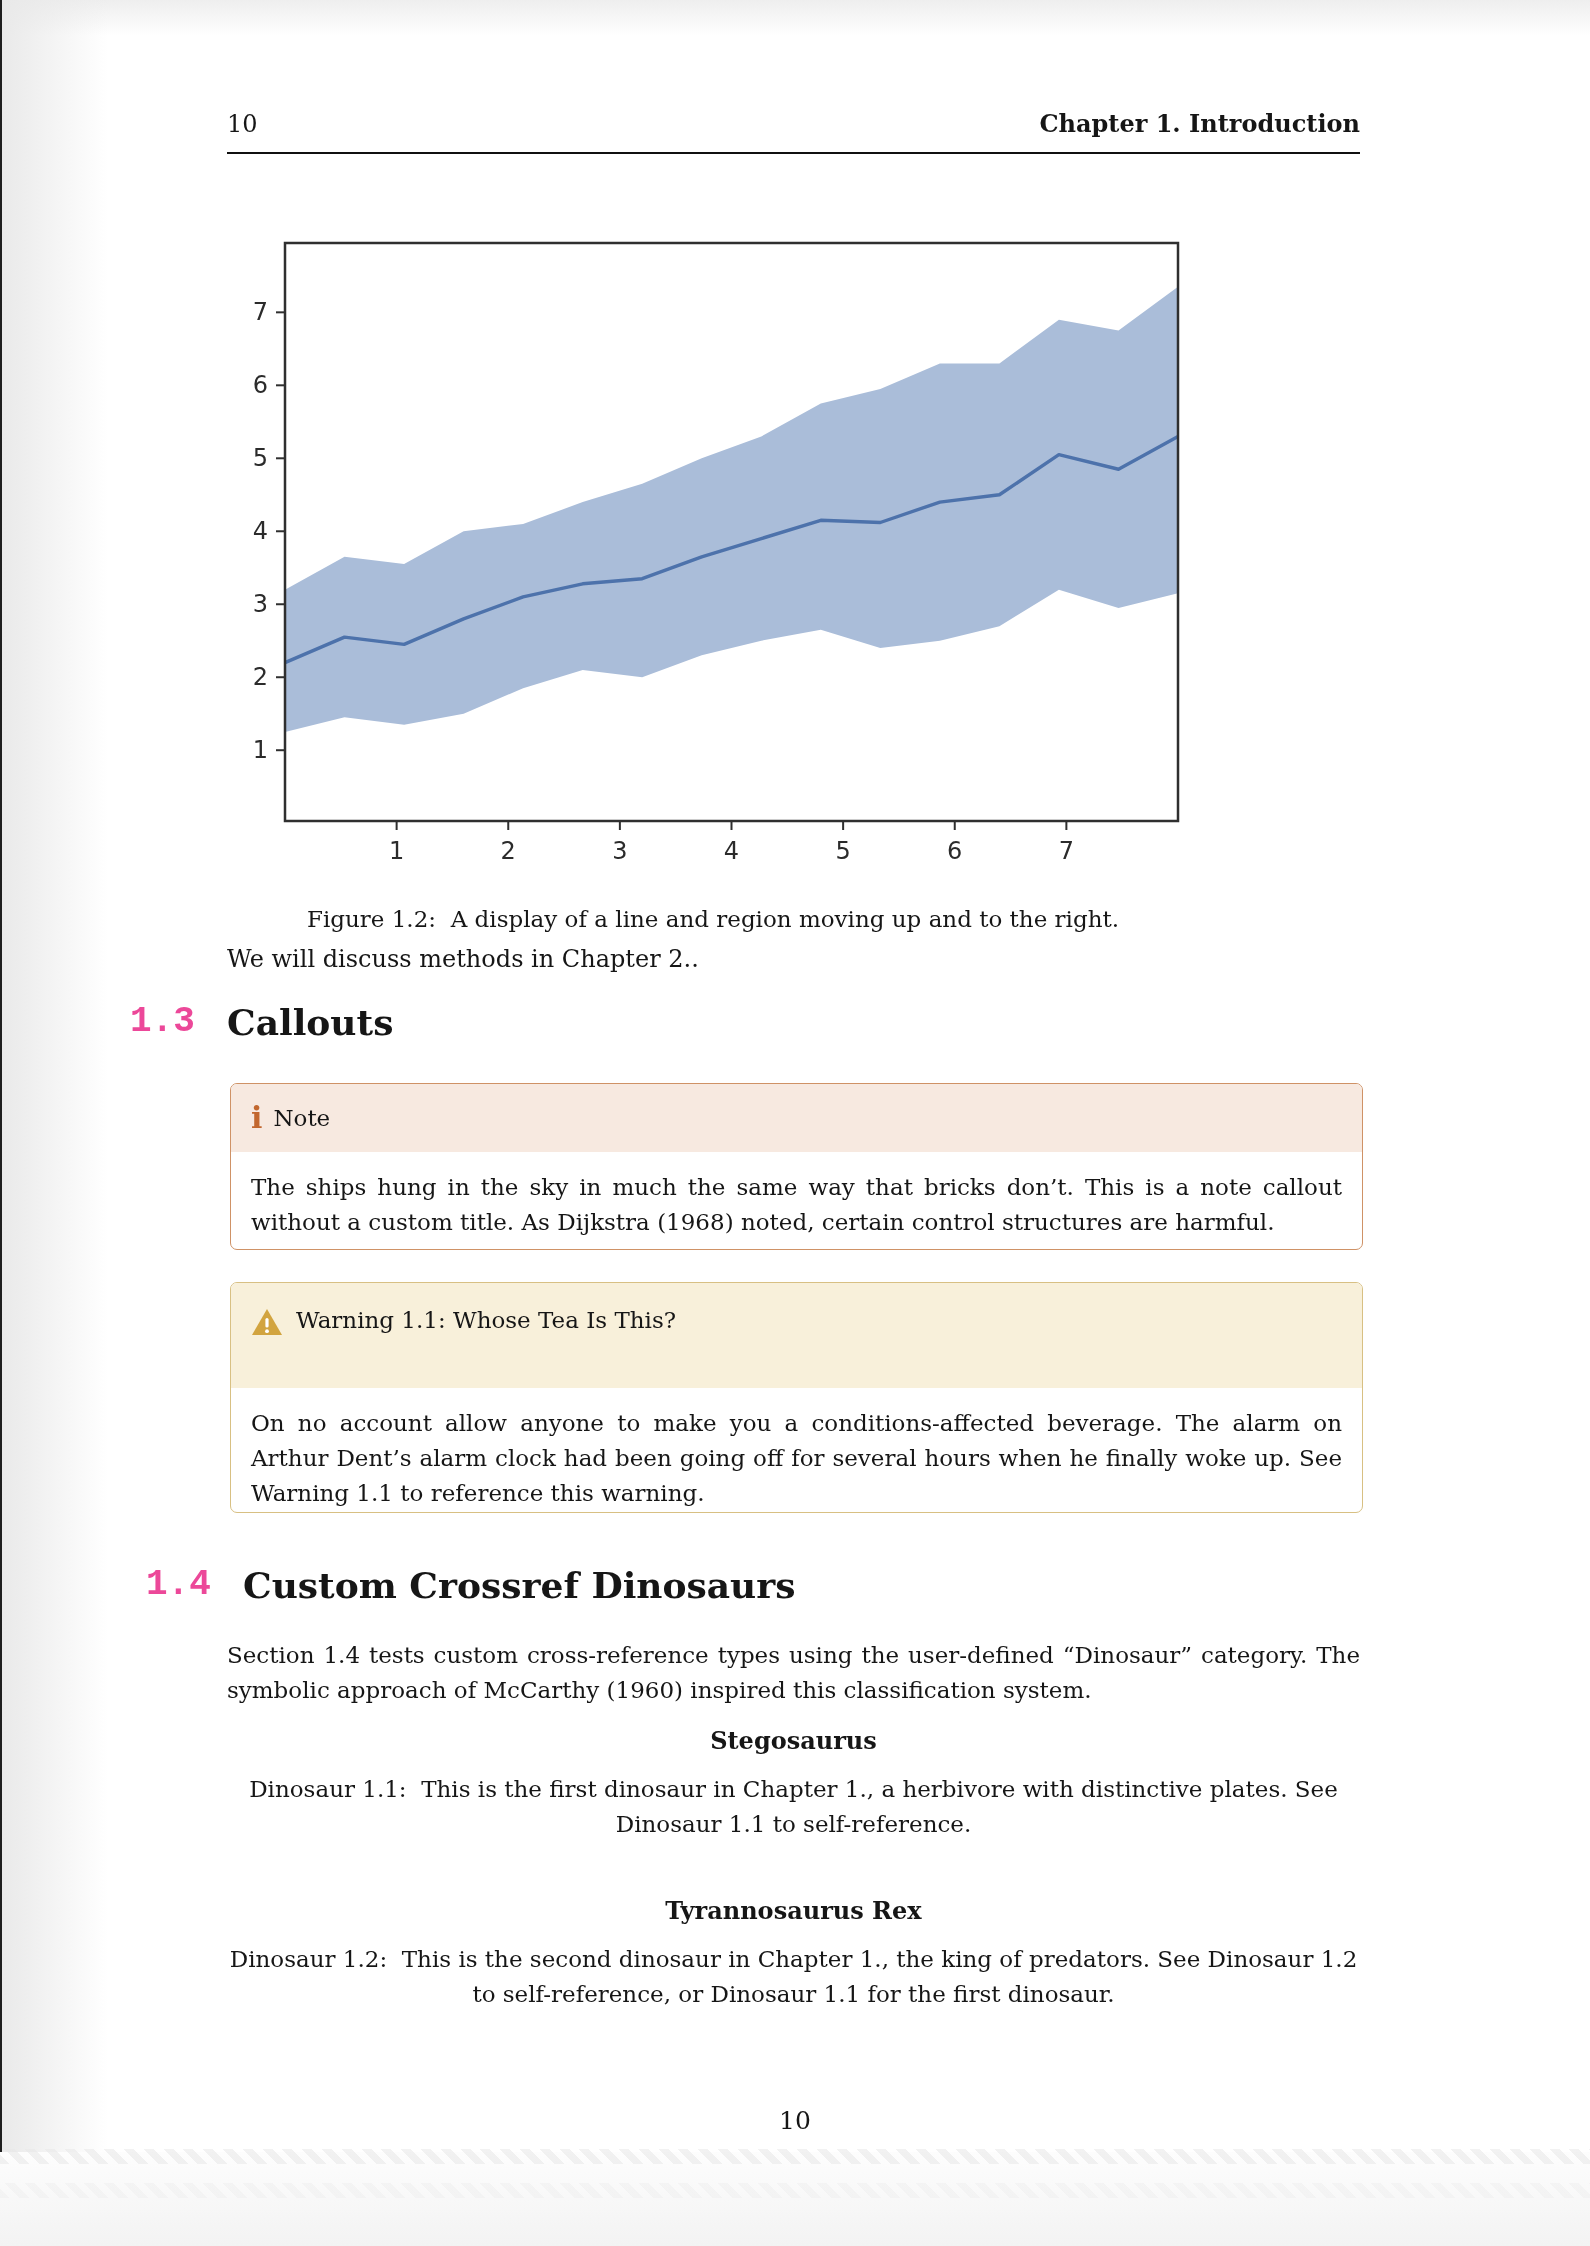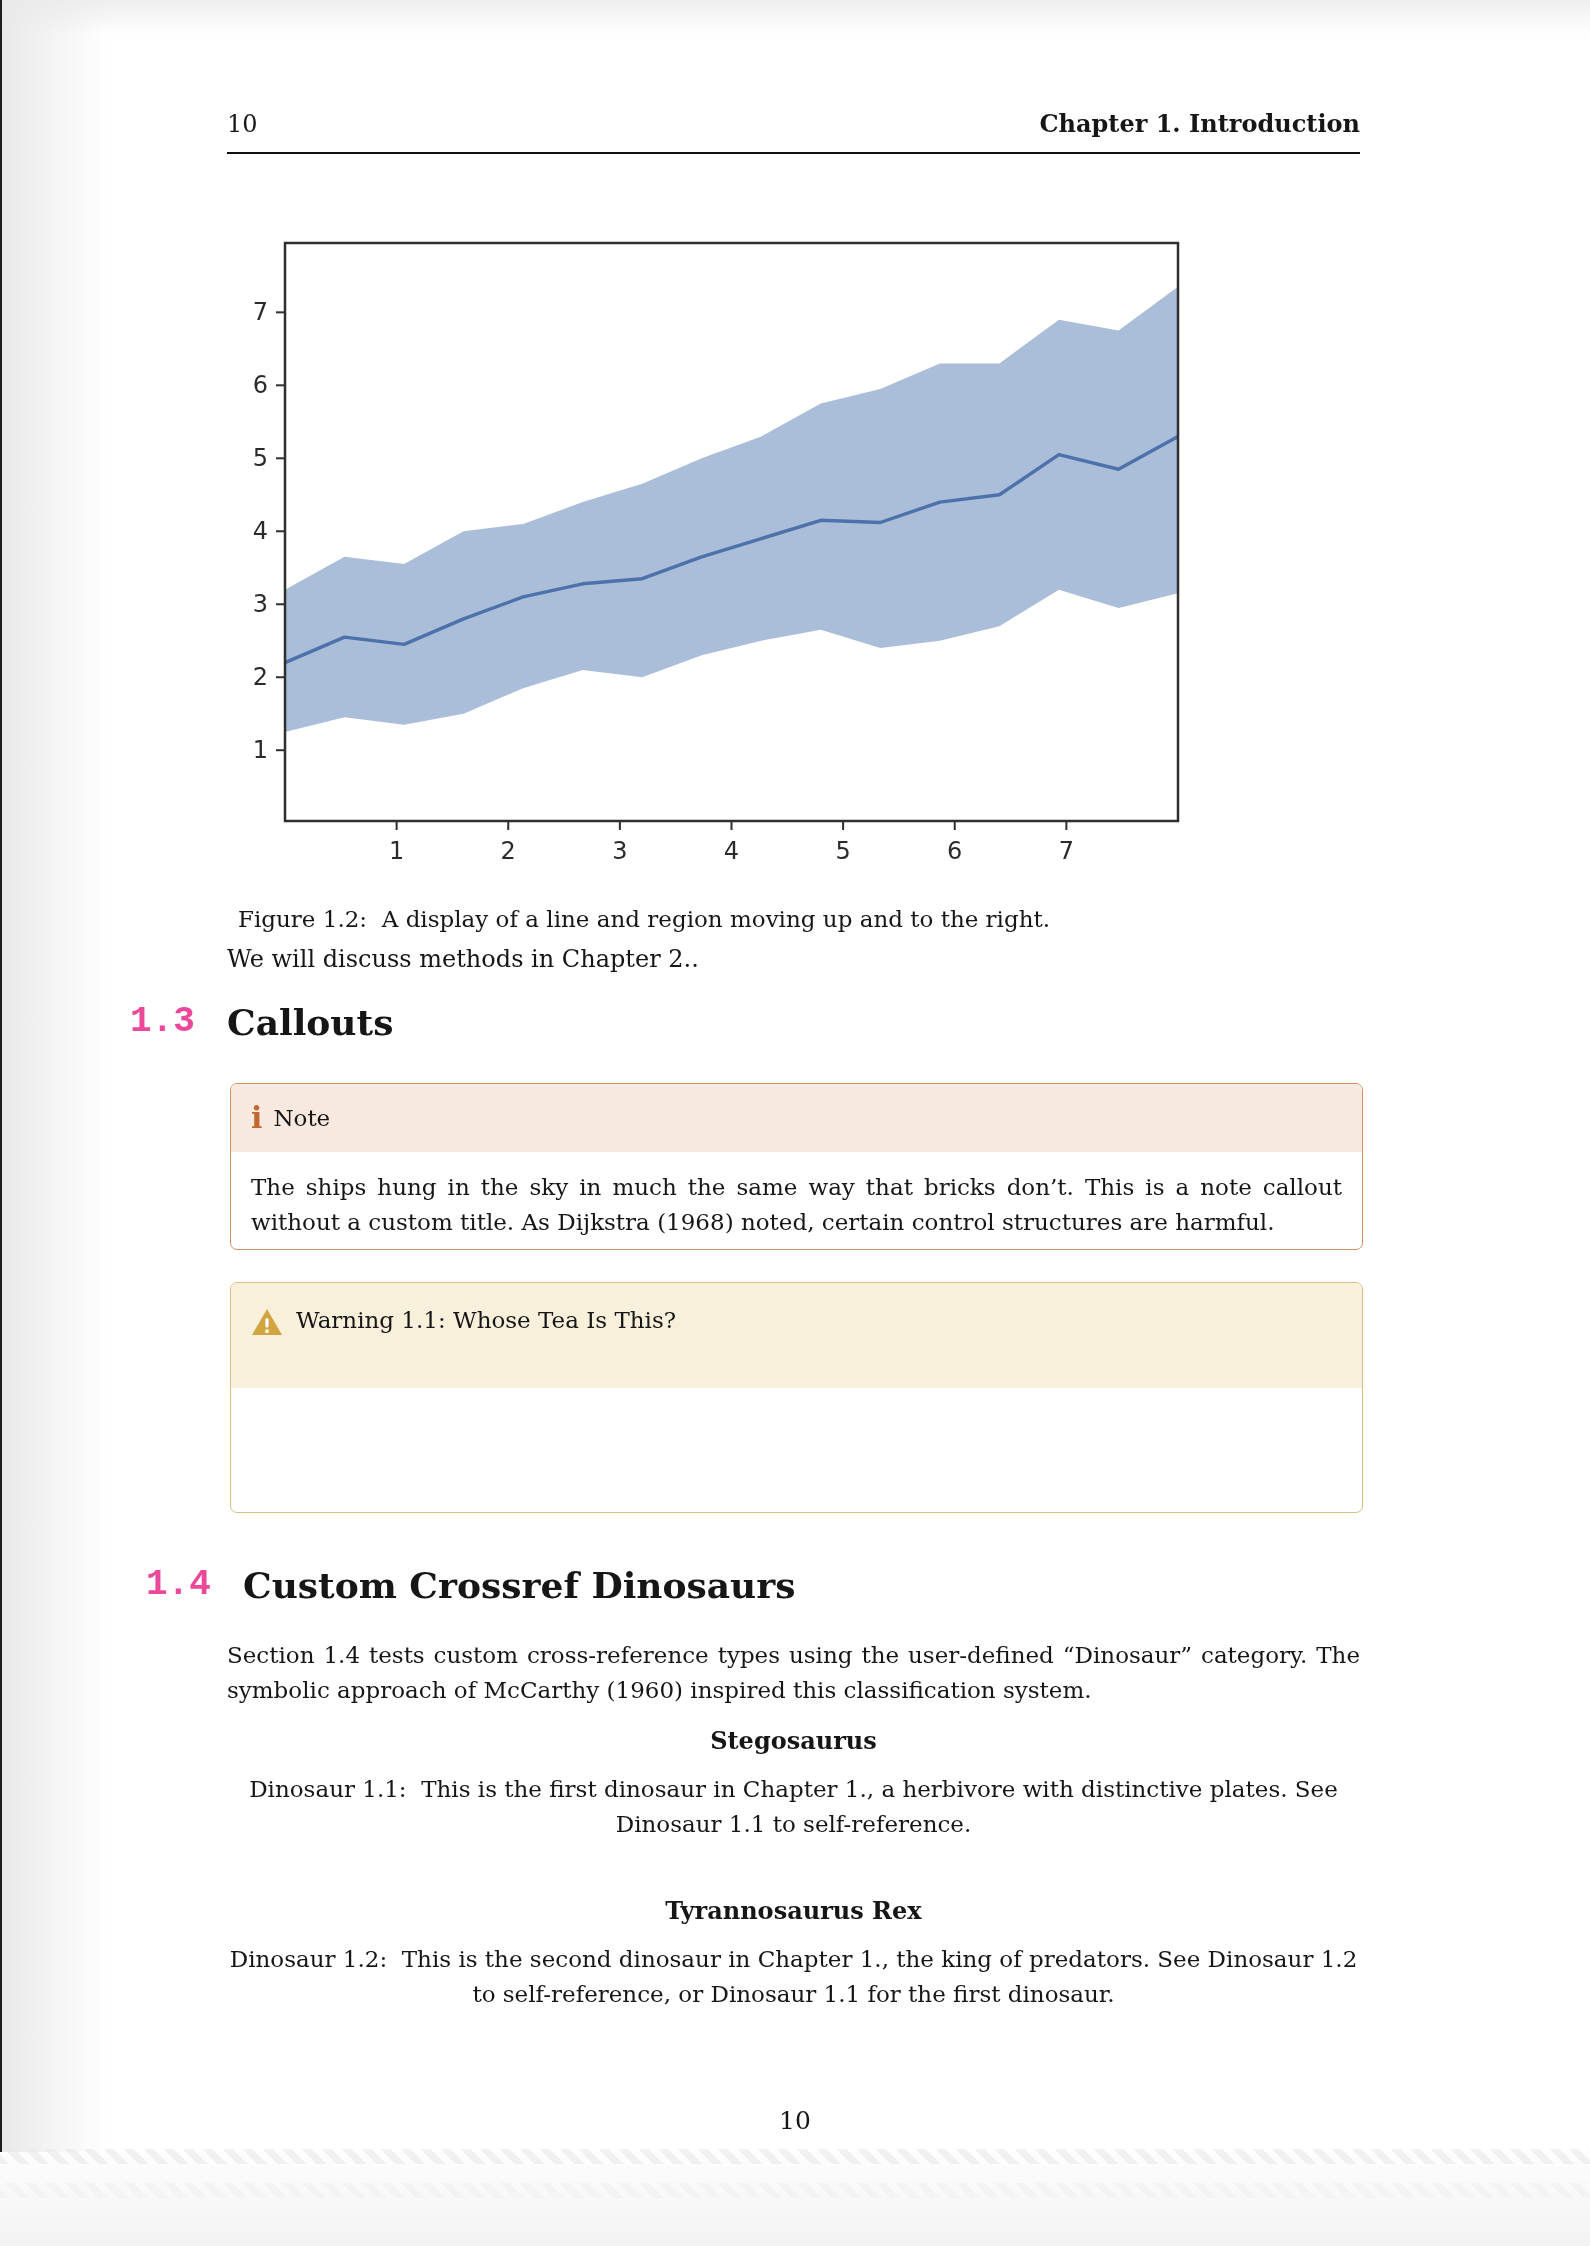--- a/index.html
+++ b/index.html
@@ -23,21 +23,21 @@
   .zz1 { top:2149px; } .zz2 { top:2183px; opacity:.3; }
 
   
   .page-header { left:227px; top:109px; width:1133px; display:flex;
     justify-content:space-between; align-items:baseline; font-size:24px; }
   .chapter-title { font-weight:bold; }
   .header-rule { left:227px; top:152px; width:1133px; height:2px; background:#101010; }
 
   
   .figure-svg { left:238px; top:232px; }
-  .figure-caption { left:238px; top:903px; width:950px; 
+  .figure-caption { left:238px; top:903px; width:950px; text-align:center;
     font-size:23px; line-height:32px; white-space:pre-wrap; }
   .after-figure { left:227px; top:942px; width:1133px; font-size:24px; line-height:34px; }
 
   
   .section-heading { display:flex; font-weight:bold; font-size:36px; line-height:44px; }
   .sec-13 { left:130px; top:1000px; width:1260px; }
   .sec-14 { left:146px; top:1563px; width:1260px; }
   .section-number { color:#ec4899; flex:0 0 97px;font-family:Liberation Mono, monospace; }
 
   
@@ -135,20 +135,21 @@
 
 <div class="abs callout callout-warning">
   <div class="warn-header">
     <svg class="warn-icon" width="32" height="29" viewBox="0 0 32 29">
       <path d="M16 1 L31 27 L1 27 Z" fill="#d2a43f"></path>
       <rect x="14.4" y="10" width="3.2" height="9.5" rx="1.6" fill="#ffffff"></rect>
       <circle cx="16" cy="23.2" r="1.9" fill="#ffffff"></circle>
     </svg>
     <span class="callout-title">Warning 1.1: Whose Tea Is This?</span>
   </div>
+  <div class="callout-body">On no account allow anyone to make you a conditions-affected beverage. The alarm on Arthur Dent’s alarm clock had been going off for several hours when he finally woke up. See Warning 1.1 to reference this warning.</div>
 </div>
 
 <div class="abs section-heading sec-14">
   <span class="section-number">1.4</span>
   <span>Custom Crossref Dinosaurs</span>
 </div>
 
 <div class="abs crossref-intro">Section 1.4 tests custom cross-reference types using the user-defined “Dinosaur” category. The symbolic approach of McCarthy (1960) inspired this classification system.</div>
 
 <div class="abs dino-heading dh-1">Stegosaurus</div>

